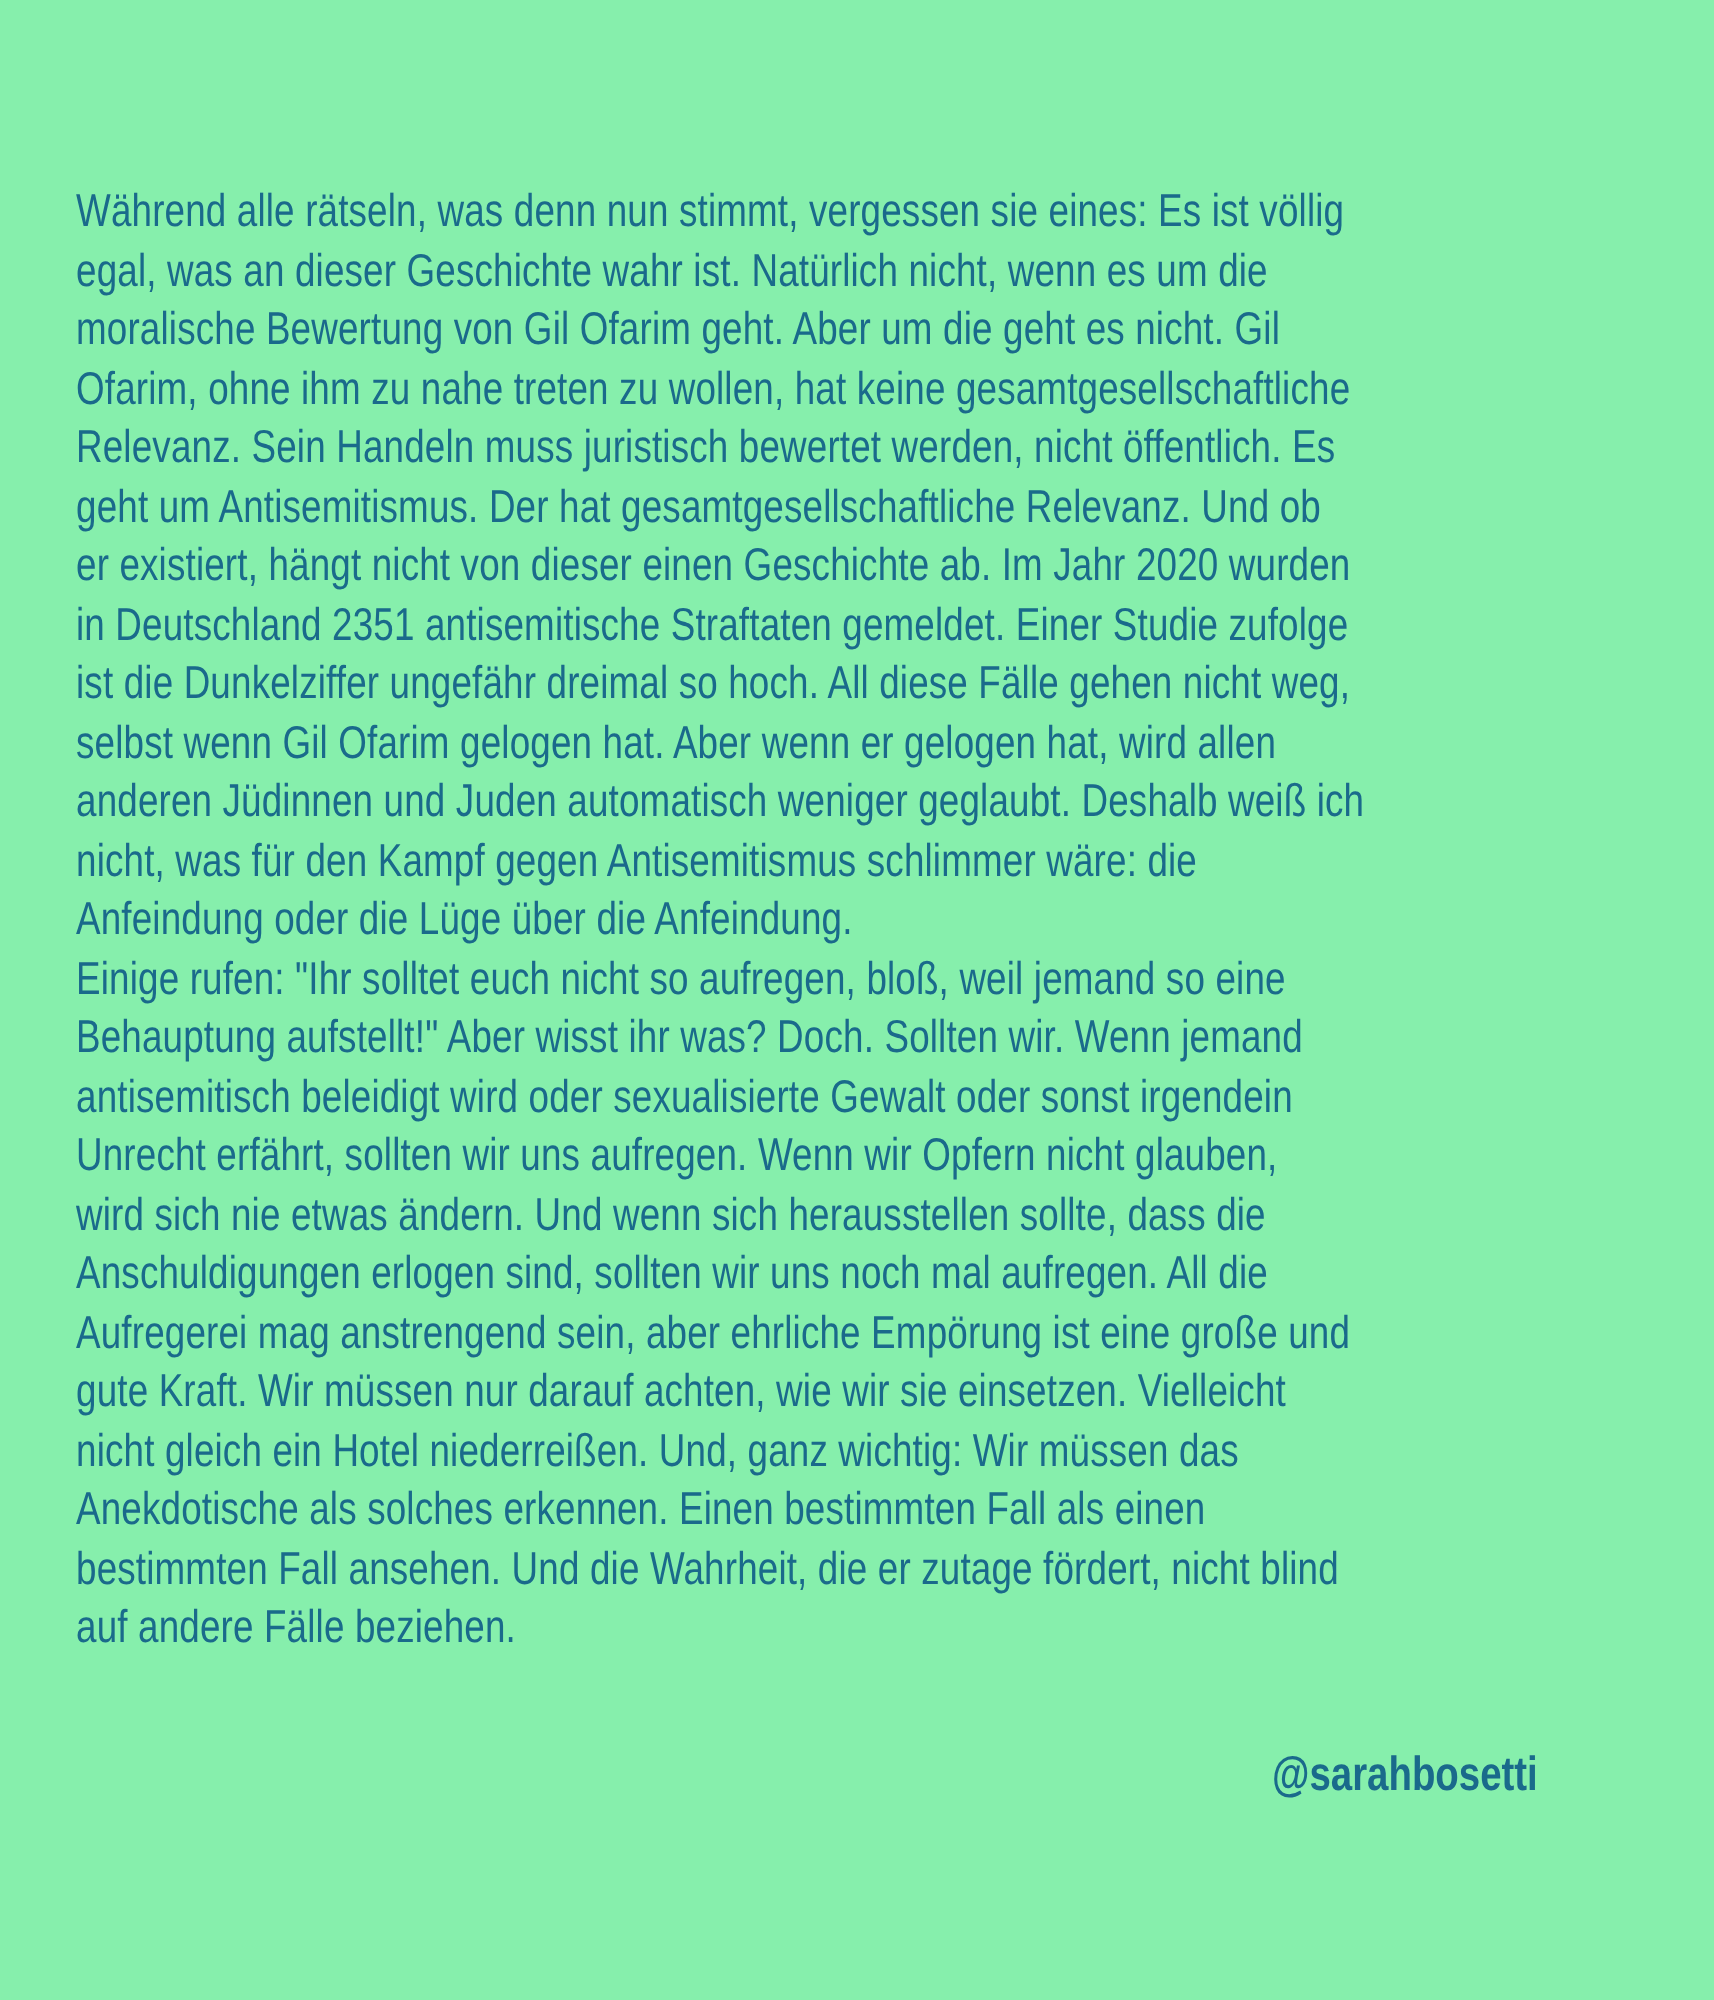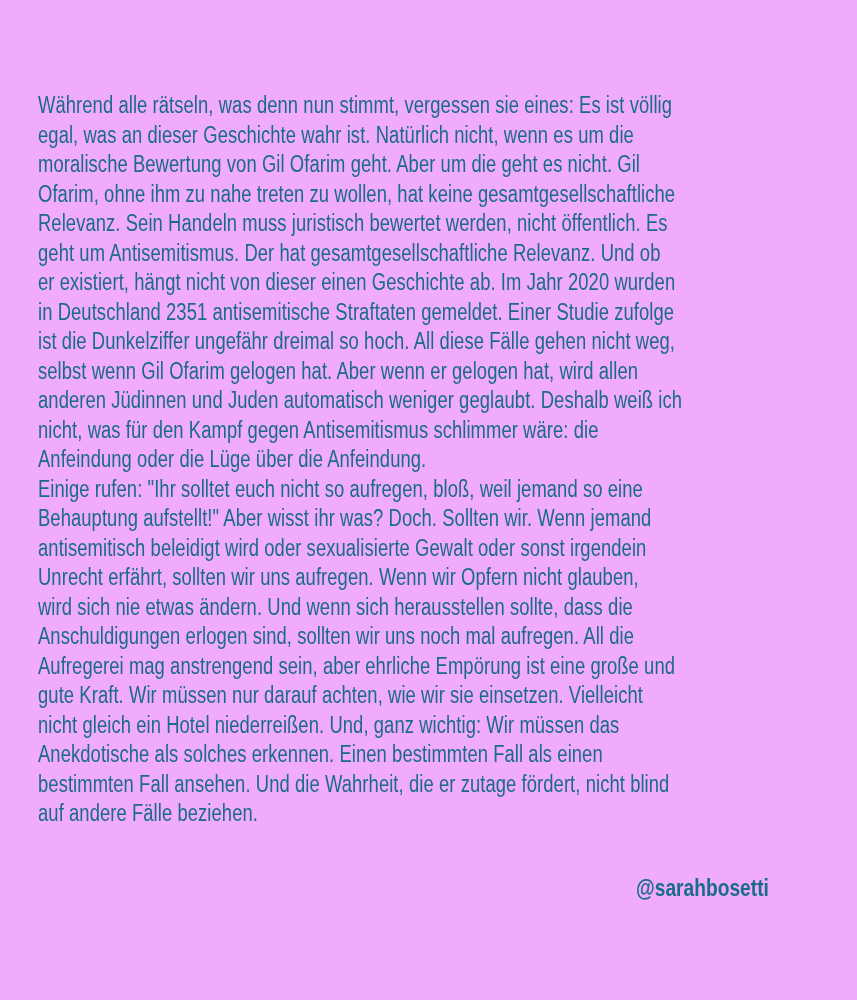--- a/index.html
+++ b/index.html
@@ -12,21 +12,21 @@
     height: 1000px;
     position: relative;
     overflow: hidden;
   }
   .page {
     position: absolute;
     left: 0;
     top: 0;
     width: 857px;
     height: 1000px;
-    background: #f0abfc;
+    background: #86efac;
   }
   .text-block {
     position: absolute;
     left: 38px;
     top: 91px;
     width: 820px;
   }
   .line {
     display: block;
     height: 29.5px;

